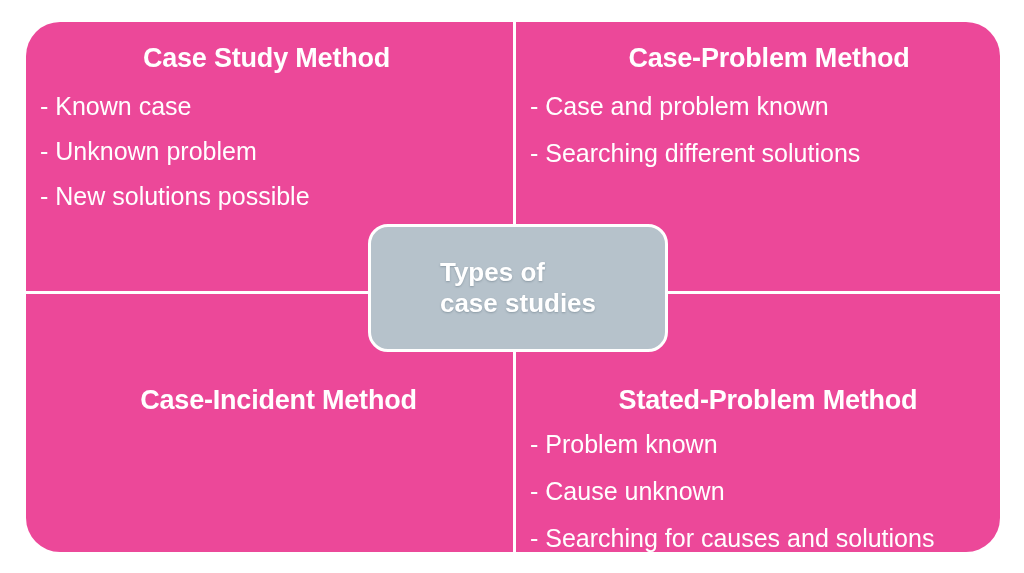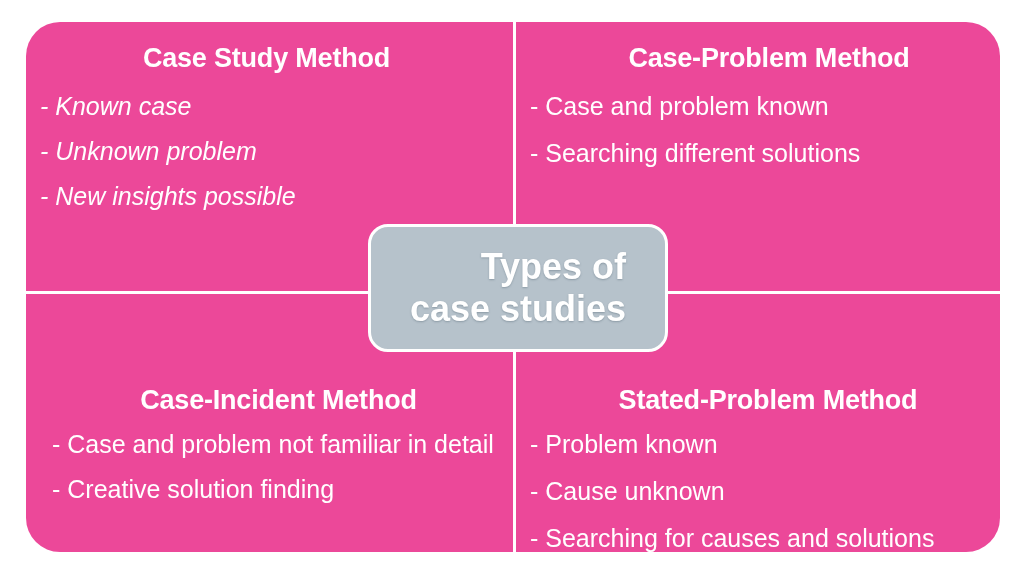--- a/index.html
+++ b/index.html
@@ -81,21 +81,21 @@
     margin: 0;
     padding: 0;
     font-size: 25px;
     line-height: 1.16;
     color: #ffffff;
   }
   .bullets li {
     margin: 0 0 16px 0;
     white-space: normal;
   }
-  .q-tl .bullets { margin-top: 18px; padding-left: 14px; padding-right: 8px; font-style: italic; }
+  .q-tl .bullets { margin-top: 18px; padding-left: 14px; padding-right: 8px; }
   .q-tr .bullets { margin-top: 18px; padding-left: 14px; padding-right: 8px; }
   .q-bl .bullets { margin-top: 14px; padding-left: 14px; padding-right: 10px; }
   .q-br .bullets { margin-top: 14px; padding-left: 14px; padding-right: 8px; }
 
   .q-br .bullets li { margin-bottom: 18px; }
   .q-tr .bullets li { margin-bottom: 18px; }
 
   
   .center-box {
     position: absolute;
@@ -106,59 +106,55 @@
     box-sizing: border-box;
     background: #b6c2cb;
     border: 3px solid #ffffff;
     border-radius: 20px;
     display: flex;
     align-items: center;
     justify-content: center;
     z-index: 5;
   }
   .center-text {
-    font-size: 36px;
+    font-size: 26px;
     font-weight: bold;
     color: #ffffff;
-    text-align: right;
+    text-align: left;
     line-height: 1.18;
     text-shadow: 0 1px 2px rgba(60,80,95,0.35);
   }
   .center-line { display: block; }
 </style>
 </head>
 <body>
 
 <div id="diagram-root">
 
   <div class="panel">
 
     <div class="quadrant q-tl">
       <div class="q-title">Case Study Method</div>
       <ul class="bullets">
         <li>- Known case</li>
         <li>- Unknown problem</li>
-        <li>- New insights possible</li>
+        <li>- New solutions possible</li>
       </ul>
     </div>
 
     <div class="quadrant q-tr">
       <div class="q-title">Case-Problem Method</div>
       <ul class="bullets">
         <li>- Case and problem known</li>
         <li>- Searching different solutions</li>
       </ul>
     </div>
 
     <div class="quadrant q-bl">
       <div class="q-title">Case-Incident Method</div>
-      <ul class="bullets">
-        <li>- Case and problem not familiar in detail</li>
-        <li>- Creative solution finding</li>
-      </ul>
     </div>
 
     <div class="quadrant q-br">
       <div class="q-title">Stated-Problem Method</div>
       <ul class="bullets">
         <li>- Problem known</li>
         <li>- Cause unknown</li>
         <li>- Searching for causes and solutions</li>
       </ul>
     </div>

